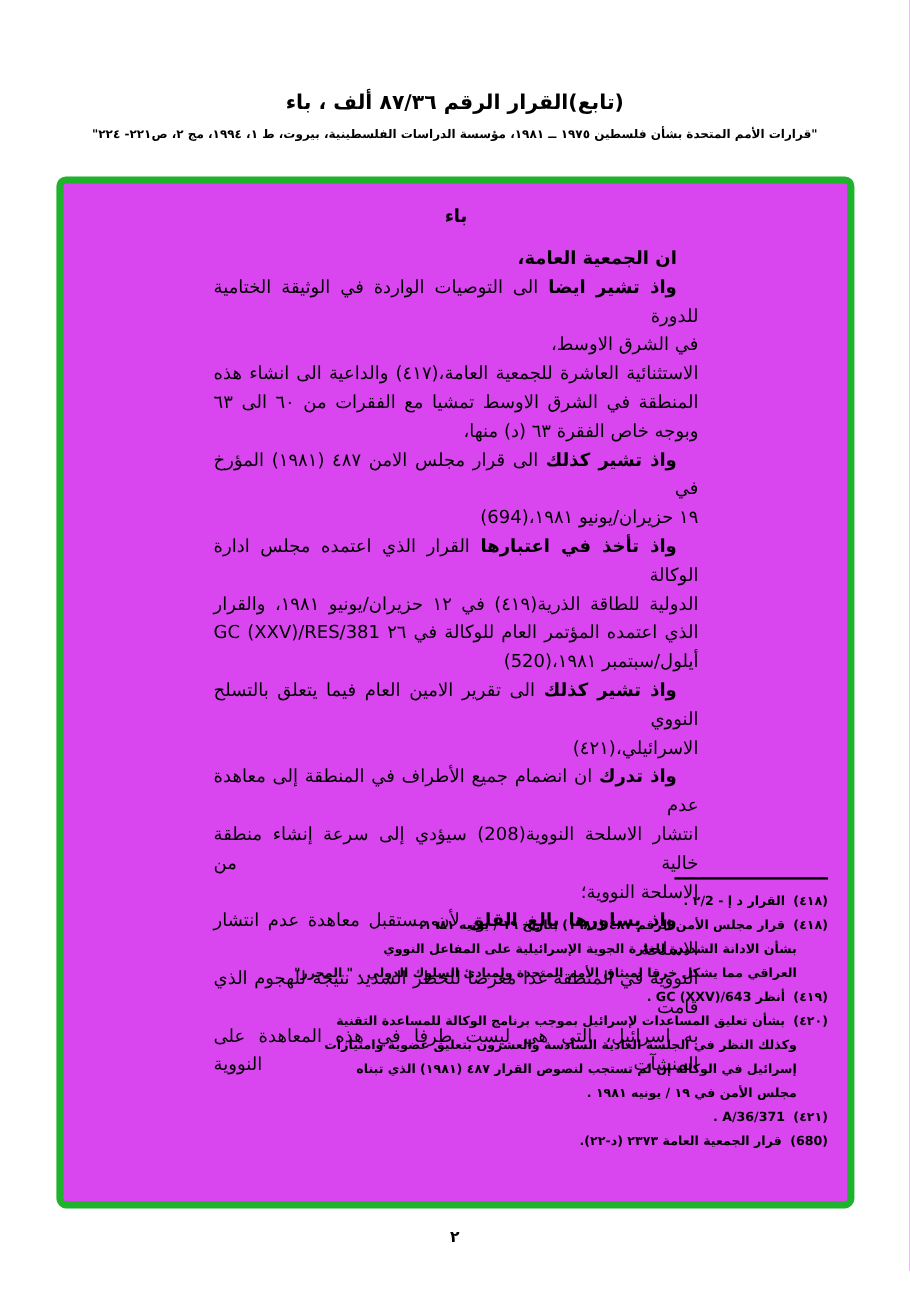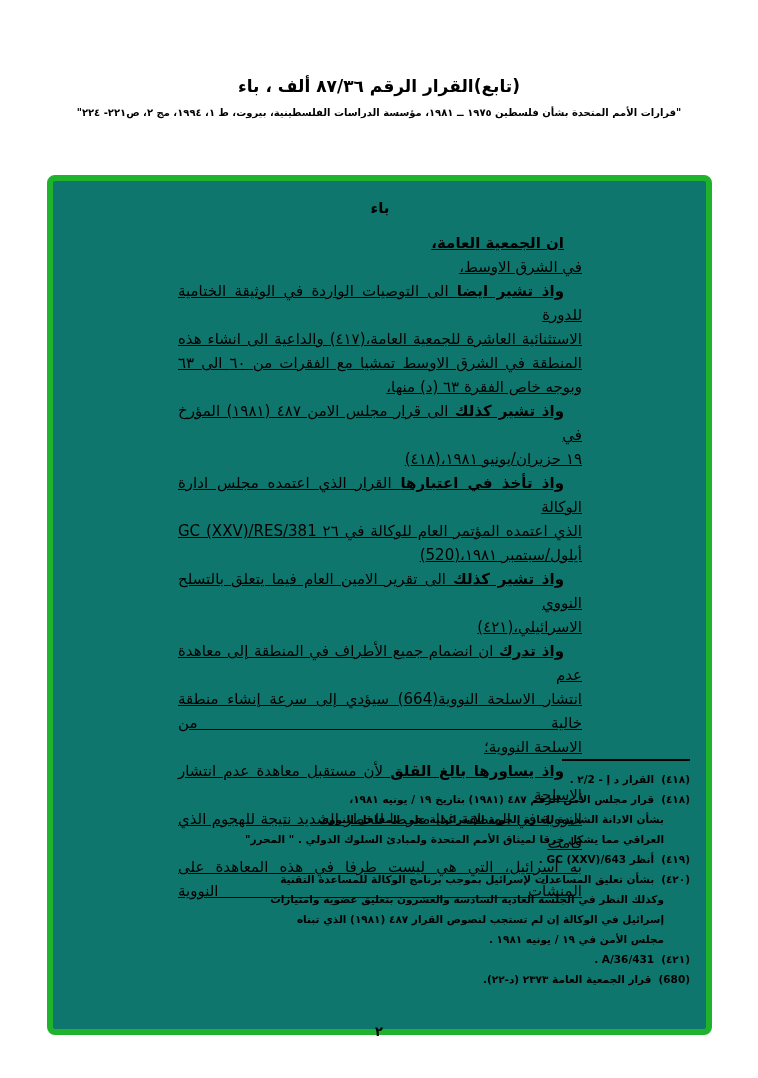--- a/index.html
+++ b/index.html
@@ -10,28 +10,28 @@
   .header-title{
     position:absolute;top:76px;left:0;width:758px;text-align:center;
     direction:rtl;font-weight:bold;font-size:17px;letter-spacing:.2px;
   }
   .header-source{
     position:absolute;top:107px;left:0;width:758px;text-align:center;
     direction:rtl;font-weight:bold;font-size:10px;
   }
   .frame{
     position:absolute;left:47px;top:147px;width:653px;height:848px;
-    border:6px solid #14532d;border-radius:8px;background:#0f766e;margin-top:28px;
+    border:6px solid #14532d;border-radius:8px;background:#d946ef;
   }
   .section-label{
     position:absolute;top:18px;left:125px;width:404px;text-align:center;
     direction:rtl;font-size:15px;font-weight:bold;
   }
   .doc-body{
-    position:absolute;top:50px;left:125px;width:404px;text-decoration:underline;
+    position:absolute;top:50px;left:125px;width:404px;
   }
   .line{
     direction:rtl;text-align:right;font-size:15px;line-height:24px;
     white-space:normal;
   }
   .line.j{text-align:justify;text-align-last:justify;}
   .line.ind{text-indent:18px;}
   .line.ltr{direction:ltr;}
   .line b{font-weight:bold;}
   .fn-rule{
@@ -53,48 +53,49 @@
 </head>
 <body>
 
 <div class="header-title">(تابع)القرار الرقم ٨٧/٣٦ ألف ، باء</div>
 <div class="header-source">"قرارات الأمم المتحدة بشأن فلسطين ١٩٧٥ ــ ١٩٨١، مؤسسة الدراسات الفلسطينية، بيروت، ط ١، ١٩٩٤، مج ٢، ص٢٢١- ٢٢٤"</div>
 
 <div class="frame" style="border-color: rgb(30, 178, 45);">
   <div class="section-label">باء</div>
   <div class="doc-body">
       <div class="line ind"><b>ان الجمعية العامة،</b><span></span></div>
+      <div class="line ind j"><b>واذ تشير ايضا</b><span> الى التوصيات الواردة في الوثيقة الختامية للدورة</span></div>
       <div class="line"><span>في الشرق الاوسط،</span></div>
-      <div class="line ind j"><b>واذ تشير ايضا</b><span> الى التوصيات الواردة في الوثيقة الختامية للدورة</span></div>
       <div class="line j"><span>الاستثنائية العاشرة للجمعية العامة،(٤١٧) والداعية الى انشاء هذه</span></div>
       <div class="line j"><span>المنطقة في الشرق الاوسط تمشيا مع الفقرات من ٦٠ الى ٦٣</span></div>
       <div class="line"><span>وبوجه خاص الفقرة ٦٣ (د) منها،</span></div>
       <div class="line ind j"><b>واذ تشير كذلك</b><span> الى قرار مجلس الامن ٤٨٧ (١٩٨١) المؤرخ في</span></div>
-      <div class="line"><span>١٩ حزيران/يونيو ١٩٨١،(٤١٨)</span></div>
+      <div class="line"><span>١٩ حزيران/يونيو ١٩٨١،(694)</span></div>
       <div class="line ind j"><b>واذ تأخذ في اعتبارها</b><span> القرار الذي اعتمده مجلس ادارة الوكالة</span></div>
+      <div class="line j"><span>الدولية للطاقة الذرية(٤١٩) في ١٢ حزيران/يونيو ١٩٨١، والقرار</span></div>
       <div class="line ltr j" dir="ltr"><span>GC (XXV)/RES/381 الذي اعتمده المؤتمر العام للوكالة في ٢٦</span></div>
       <div class="line"><span>أيلول/سبتمبر ١٩٨١،(520)</span></div>
       <div class="line ind j"><b>واذ تشير كذلك</b><span> الى تقرير الامين العام فيما يتعلق بالتسلح النووي</span></div>
       <div class="line"><span>الاسرائيلي،(٤٢١)</span></div>
       <div class="line ind j"><b>واذ تدرك</b><span> ان انضمام جميع الأطراف في المنطقة إلى معاهدة عدم</span></div>
-      <div class="line j"><span>انتشار الاسلحة النووية(664) سيؤدي إلى سرعة إنشاء منطقة خالية من</span></div>
+      <div class="line j"><span>انتشار الاسلحة النووية(208) سيؤدي إلى سرعة إنشاء منطقة خالية من</span></div>
       <div class="line"><span>الاسلحة النووية؛</span></div>
       <div class="line ind j"><b>واذ يساورها بالغ القلق</b><span> لأن مستقبل معاهدة عدم انتشار الاسلحة</span></div>
       <div class="line j"><span>النووية في المنطقة غدا معرضا للخطر الشديد نتيجة للهجوم الذي قامت</span></div>
       <div class="line j"><span>به اسرائيل، التي هي ليست طرفا في هذه المعاهدة على المنشآت النووية</span></div>
     </div>
   <div class="fn-rule"></div>
   <div class="footnotes">
       <div class="fn-line"><span class="fn-num">(٤١٨)</span><span>القرار د إ - ٢/2 .</span></div>
       <div class="fn-line"><span class="fn-num">(٤١٨)</span><span>قرار مجلس الأمن الرقم ٤٨٧ (١٩٨١) بتاريخ ١٩ / يونيه ١٩٨١،</span></div>
       <div class="fn-line cont"><span>بشأن الادانة الشديدة للغارة الجوية الإسرائيلية على المفاعل النووي</span></div>
       <div class="fn-line cont"><span>العراقي مما يشكل خرقا لميثاق الأمم المتحدة ولمبادئ السلوك الدولي . " المحرر"</span></div>
       <div class="fn-line"><span class="fn-num">(٤١٩)</span><span>أنظر GC (XXV)/643 .</span></div>
       <div class="fn-line"><span class="fn-num">(٤٢٠)</span><span>بشأن تعليق المساعدات لإسرائيل بموجب برنامج الوكالة للمساعدة التقنية</span></div>
       <div class="fn-line cont"><span>وكذلك النظر في الجلسة العادية السادسة والعشرون بتعليق عضوية وامتيازات</span></div>
       <div class="fn-line cont"><span>إسرائيل في الوكالة إن لم تستجب لنصوص القرار ٤٨٧ (١٩٨١) الذي تبناه</span></div>
       <div class="fn-line cont"><span>مجلس الأمن في ١٩ / يونيه ١٩٨١ .</span></div>
-      <div class="fn-line"><span class="fn-num">(٤٢١)</span><span>A/36/431 .</span></div>
+      <div class="fn-line"><span class="fn-num">(٤٢١)</span><span>A/36/371 .</span></div>
       <div class="fn-line"><span class="fn-num">(680)</span><span>قرار الجمعية العامة ٢٣٧٣ (د-٢٢).</span></div>
     </div>
 </div>
 
 <div class="page-number">٢</div>
 
 </body></html>

